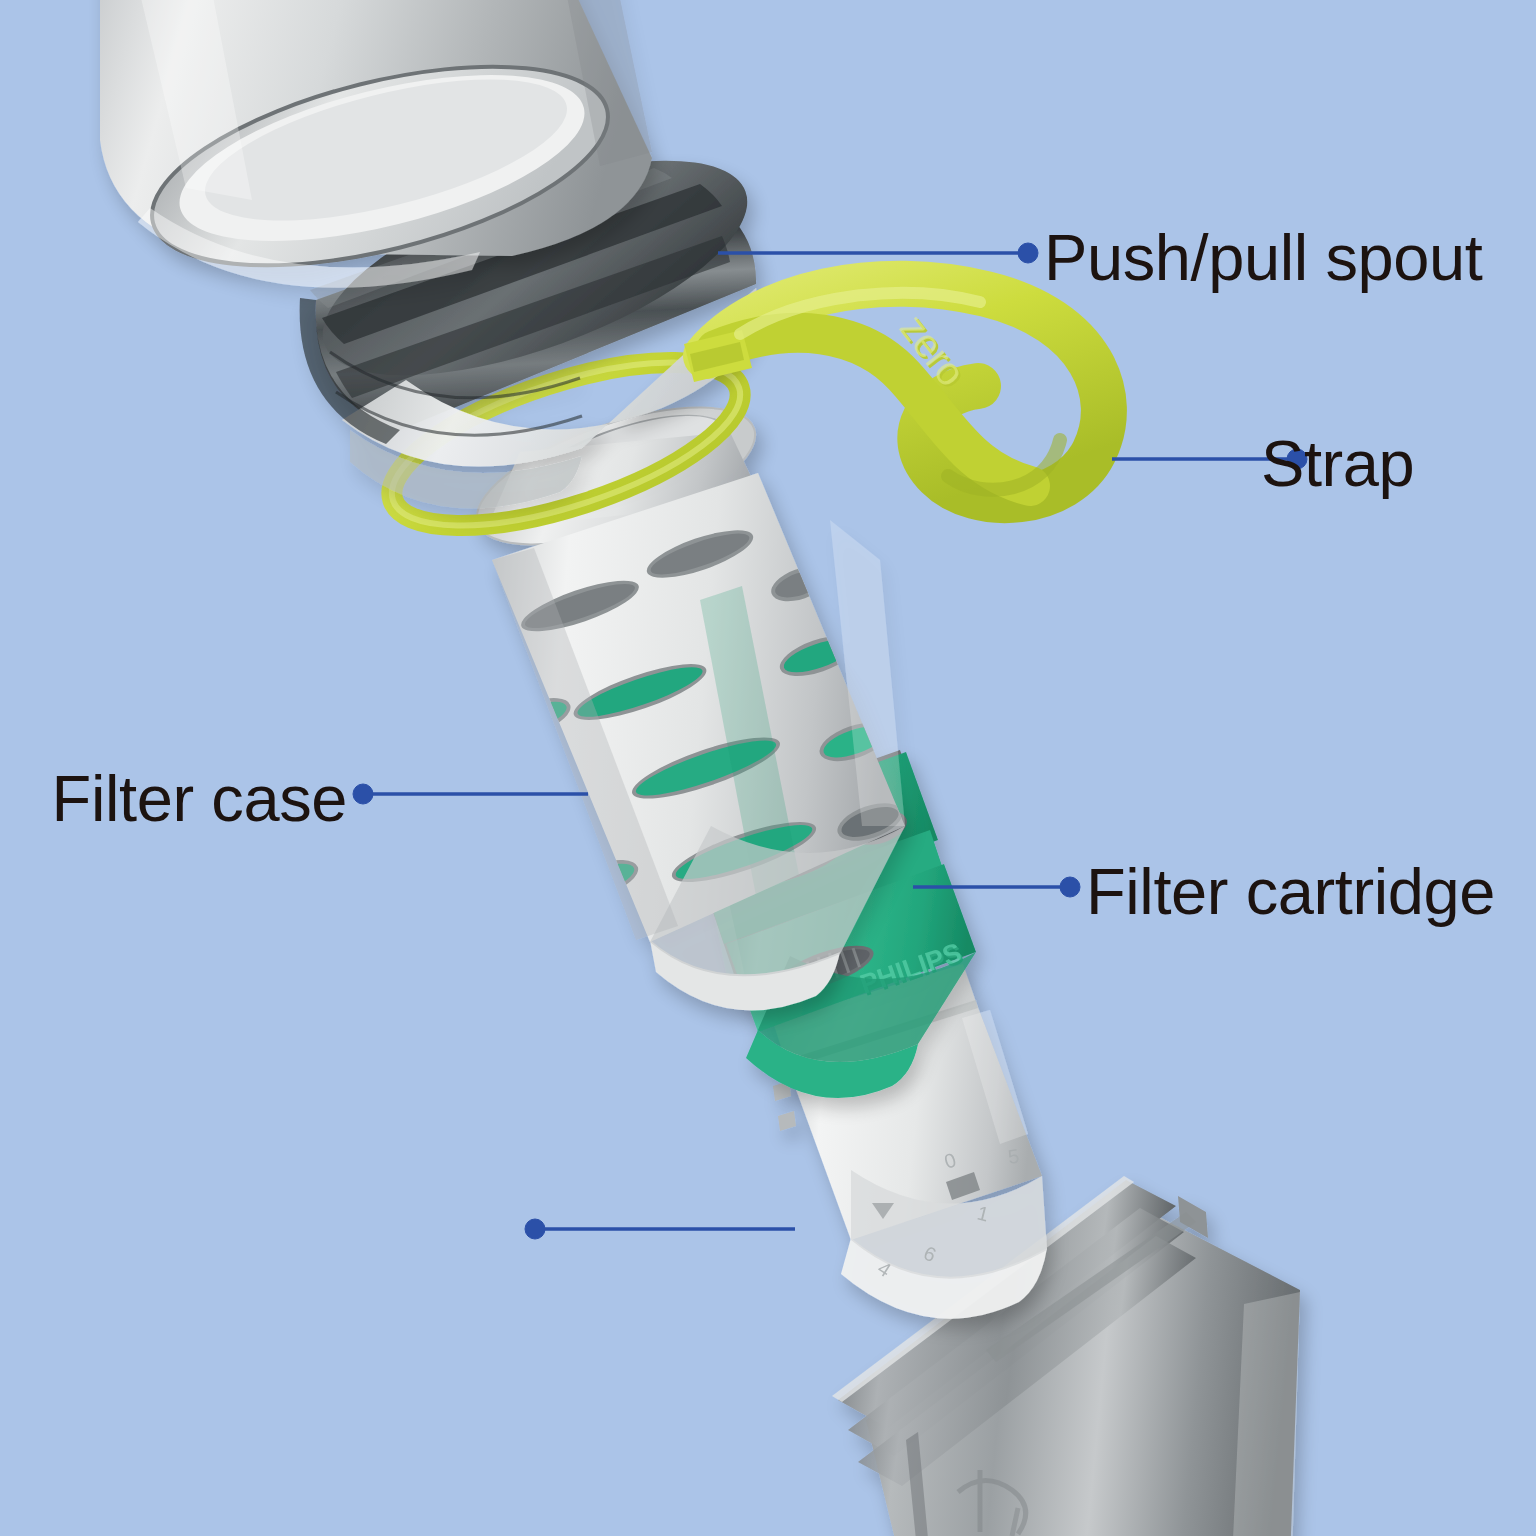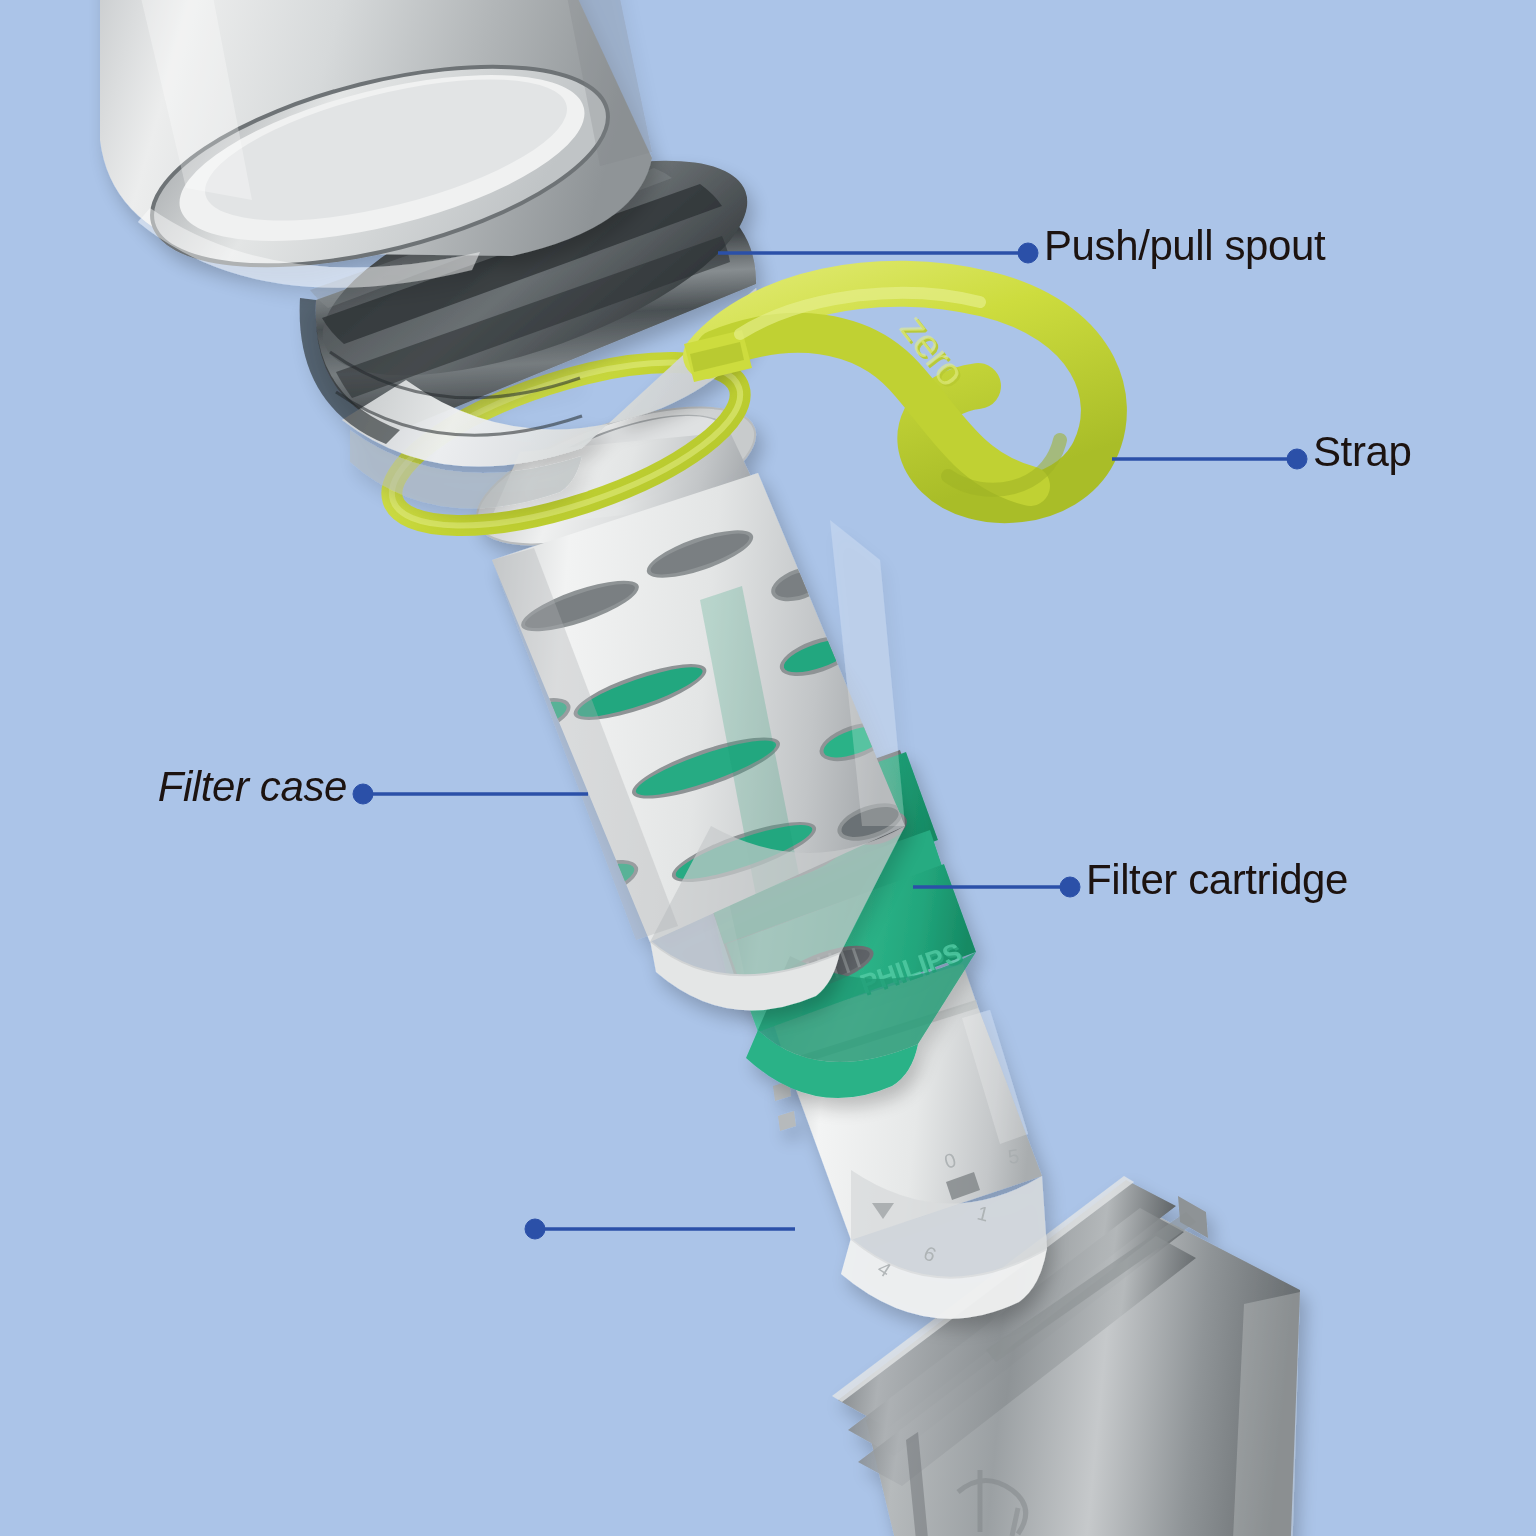--- a/index.html
+++ b/index.html
@@ -17,32 +17,32 @@
     font-family: "Liberation Sans", "DejaVu Sans", sans-serif;
   }
   #artboard {
     position: absolute;
     inset: 0;
   }
   .label {
     position: absolute;
     color: #1c1310;
     font-family: "Liberation Sans", "DejaVu Sans", sans-serif;
-    font-size: 42px;
+    font-size: 65px;
     font-weight: 400;
     letter-spacing: -0.4px;
     white-space: nowrap;
     line-height: 1;
   }
   .label.right-side { text-align: left; }
   .label.left-side  { text-align: right; }
 
   #lbl-spout     { left: 1044px; top: 224px; }
   #lbl-strap     { left: 1313px; top: 430px; }
-  #lbl-case      { left: 96px;  top: 764px; font-style: italic; }
+  #lbl-case      { left: 96px;  top: 764px; }
   #lbl-cartridge { left: 1086px; top: 858px; }
   #lbl-timer     { left: 96px;  top: 1200px; }
 </style>
 </head>
 <body>
 
 <div id="stage">
 
   <svg id="artboard" viewBox="0 0 1536 1536" width="1536" height="1536" xmlns="http://www.w3.org/2000/svg">
     <defs>
@@ -497,20 +497,20 @@
         <circle cx="363" cy="794" r="10" fill="#2b50a8"></circle>
         <line x1="1070" y1="887" x2="913" y2="887" stroke="#2b50a8" stroke-width="3.5"></line>
         <circle cx="1070" cy="887" r="10" fill="#2b50a8"></circle>
         <line x1="535" y1="1229" x2="795" y2="1229" stroke="#2b50a8" stroke-width="3.5"></line>
         <circle cx="535" cy="1229" r="10" fill="#2b50a8"></circle>
       </g>
   </svg>
 
   <div class="label right-side" id="lbl-spout" style="top: 224.5px; left: 1044px; right: auto;">Push/pull spout</div>
 
-  <div class="label right-side" id="lbl-strap" style="top: 430.5px; left: 1313px; right: auto;">Strap</div>
+  <div class="label right-side" id="lbl-strap" style="top: 430.5px; left: 1261px; right: auto;">Strap</div>
 
   <div class="label left-side" id="lbl-case" style="top: 765.5px; left: auto; right: 1189px;">Filter case</div>
 
   <div class="label right-side" id="lbl-cartridge" style="top: 858.5px; left: 1086px; right: auto;">Filter cartridge</div>
 
 
 </div>
 
 </body></html>

